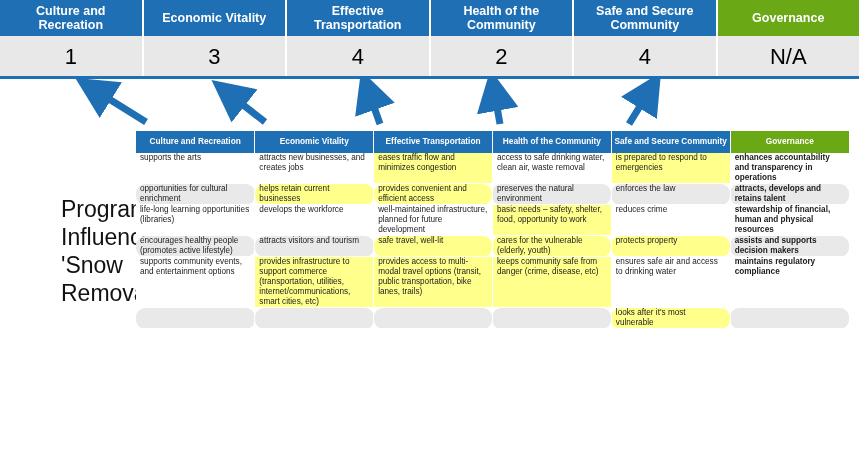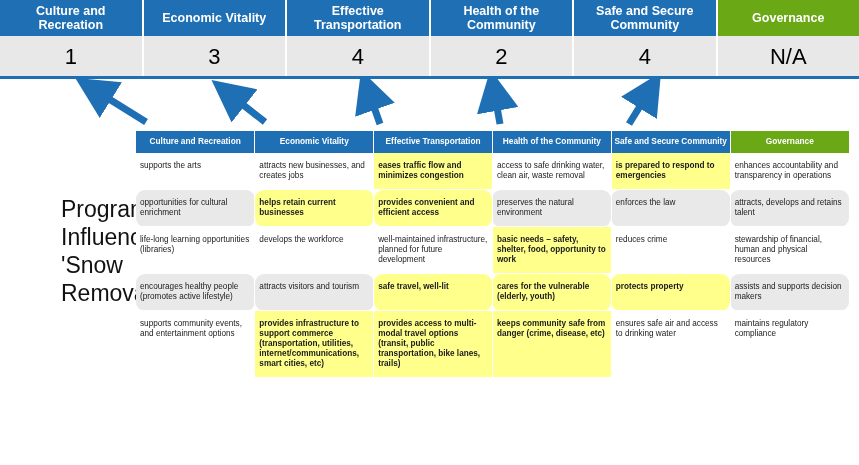--- a/index.html
+++ b/index.html
@@ -85,31 +85,31 @@
     height: 22px;
     border-right: 1px solid #ffffff;
   }
   .matrix thead th.gov { background: #6aa816; border-right: none; }
 
   .matrix tbody td {
     font-size: 8.2px;
     line-height: 1.22;
     color: #1a1a1a;
     vertical-align: top;
-    padding: 8px 4px;
+    padding: 0 4px;
     border-right: 1px solid #ffffff;
     border-bottom: 1px solid #ffffff;
     background: #ffffff;
     margin-left: 13px;
   }
   .matrix tbody tr.alt td { background: #e9e9e9; border-radius: 9px; }
-  .matrix tbody td.hl { background: #ffff8c !important; font-weight: bold; }
+  .matrix tbody td.hl { background: #ffff8c !important; }
   .matrix tbody td.empty { background: #ffffff !important; }
   .matrix tbody tr.alt td.empty { background: #e9e9e9 !important; }
-  .matrix tbody td:last-child { border-right: none; }
+  .matrix tbody td:last-child { border-right: none; font-weight: bold; }
 </style>
 </head>
 <body>
 
 <div id="root">
 
   <div class="top-band">
     <div class="top-head-row">
       <div class="top-head-cell">
           <span>Culture and Recreation</span>
@@ -213,16 +213,24 @@
           <td>assists and supports decision makers</td>
         </tr>
         <tr>
           <td>supports community events, and entertainment options</td>
           <td class="hl">provides infrastructure to support commerce (transportation, utilities, internet/communications, smart cities, etc)</td>
           <td class="hl">provides access to multi-modal travel options (transit, public transportation, bike lanes, trails)</td>
           <td class="hl">keeps community safe from danger (crime, disease, etc)</td>
           <td>ensures safe air and access to drinking water</td>
           <td>maintains regulatory compliance</td>
         </tr>
+        <tr class="alt">
+          <td class="empty"></td>
+          <td class="empty"></td>
+          <td class="empty"></td>
+          <td class="empty"></td>
+          <td class="hl">looks after it's most vulnerable</td>
+          <td class="empty"></td>
+        </tr>
       </tbody>
   </table>
 
 </div>
 
 </body></html>

